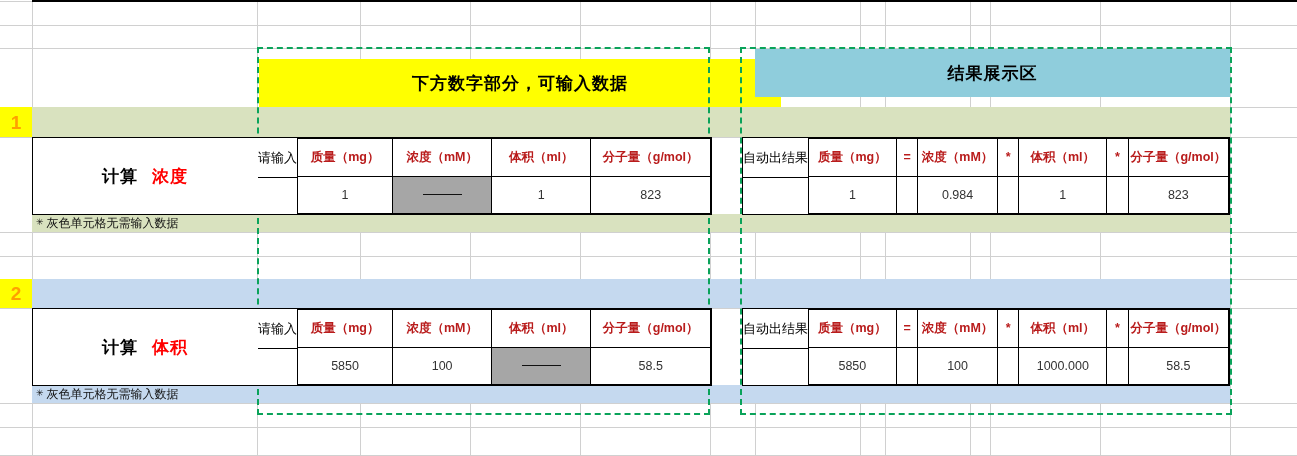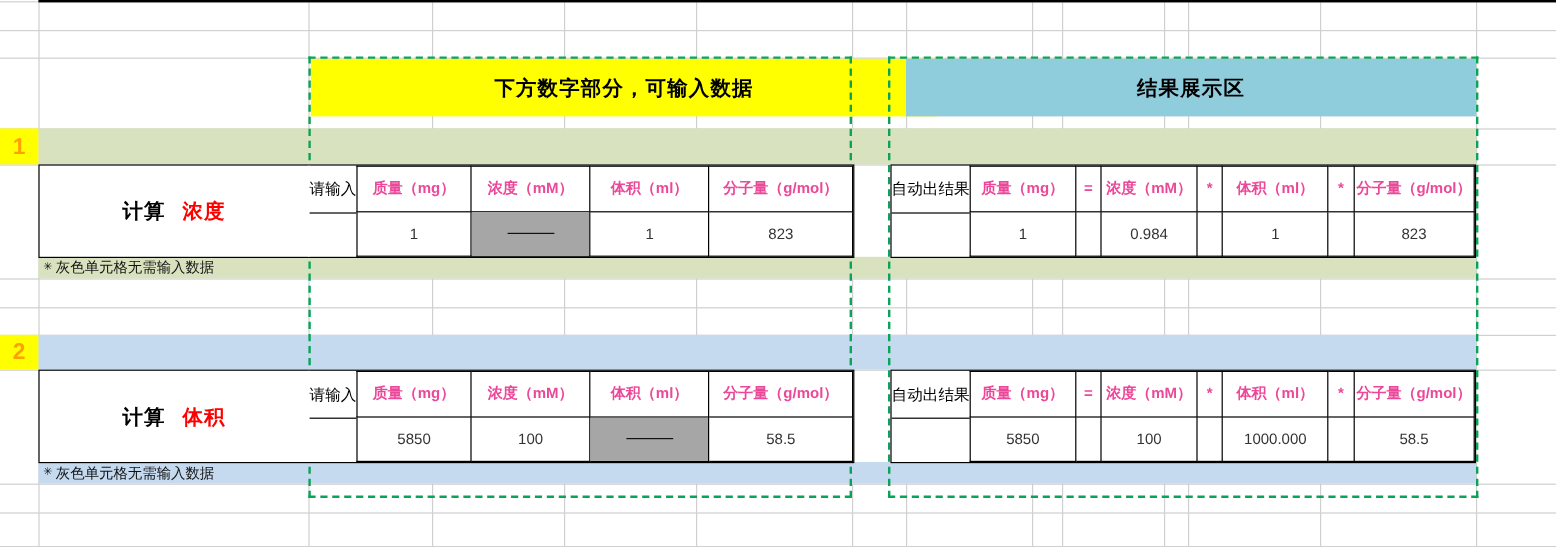--- a/index.html
+++ b/index.html
@@ -78,21 +78,21 @@
   }
   table.grid{
     border-collapse:collapse;width:100%;table-layout:fixed;
   }
   table.grid th,table.grid td{
     border:1px solid #000;
     text-align:center;
     padding:0;
     height:18px;
     font-size:12.5px;
-    color:#ec4899;
+    color:#b91c1c;
     font-family:"Liberation Sans","DejaVu Sans",sans-serif;
     overflow:hidden;
     white-space:nowrap;
   }
   table.grid th{font-weight:bold;}
   table.grid td{font-weight:normal;color:#333;}
   th.red,td.red{color:#ff0000;font-weight:bold;}
   td.disabled{background:#a6a6a6;position:relative;}
   td.disabled .dash{
     display:block;width:40%;height:0;margin:0 auto;
@@ -150,21 +150,21 @@
   <div class="band blue" style="left:32px;top:279px;width:1198px;height:29px;"></div>
   <div class="band blue" style="left:32px;top:385px;width:1198px;height:18px;"></div>
 
   <div class="rownum" style="top:107px;height:30px;">
     <span>1</span>
   </div>
   <div class="rownum" style="top:279px;height:29px;">
     <span>2</span>
   </div>
 
-  <div class="secthead yellow" style="left:259px;top:49px;width:522px;height:48px;">
+  <div class="secthead yellow" style="left:259px;top:59px;width:522px;height:48px;">
     <span>下方数字部分，可输入数据</span>
   </div>
   <div class="secthead teal" style="left:755px;top:49px;width:475px;height:48px;">
     <span>结果展示区</span>
   </div>
 
   <div class="zone" style="left:257px;top:47px;width:453px;height:368px;"></div>
   <div class="zone" style="left:740px;top:47px;width:492px;height:368px;"></div>
 
   <div class="card" style="left:32px;top:137px;width:680px;height:78px;">

